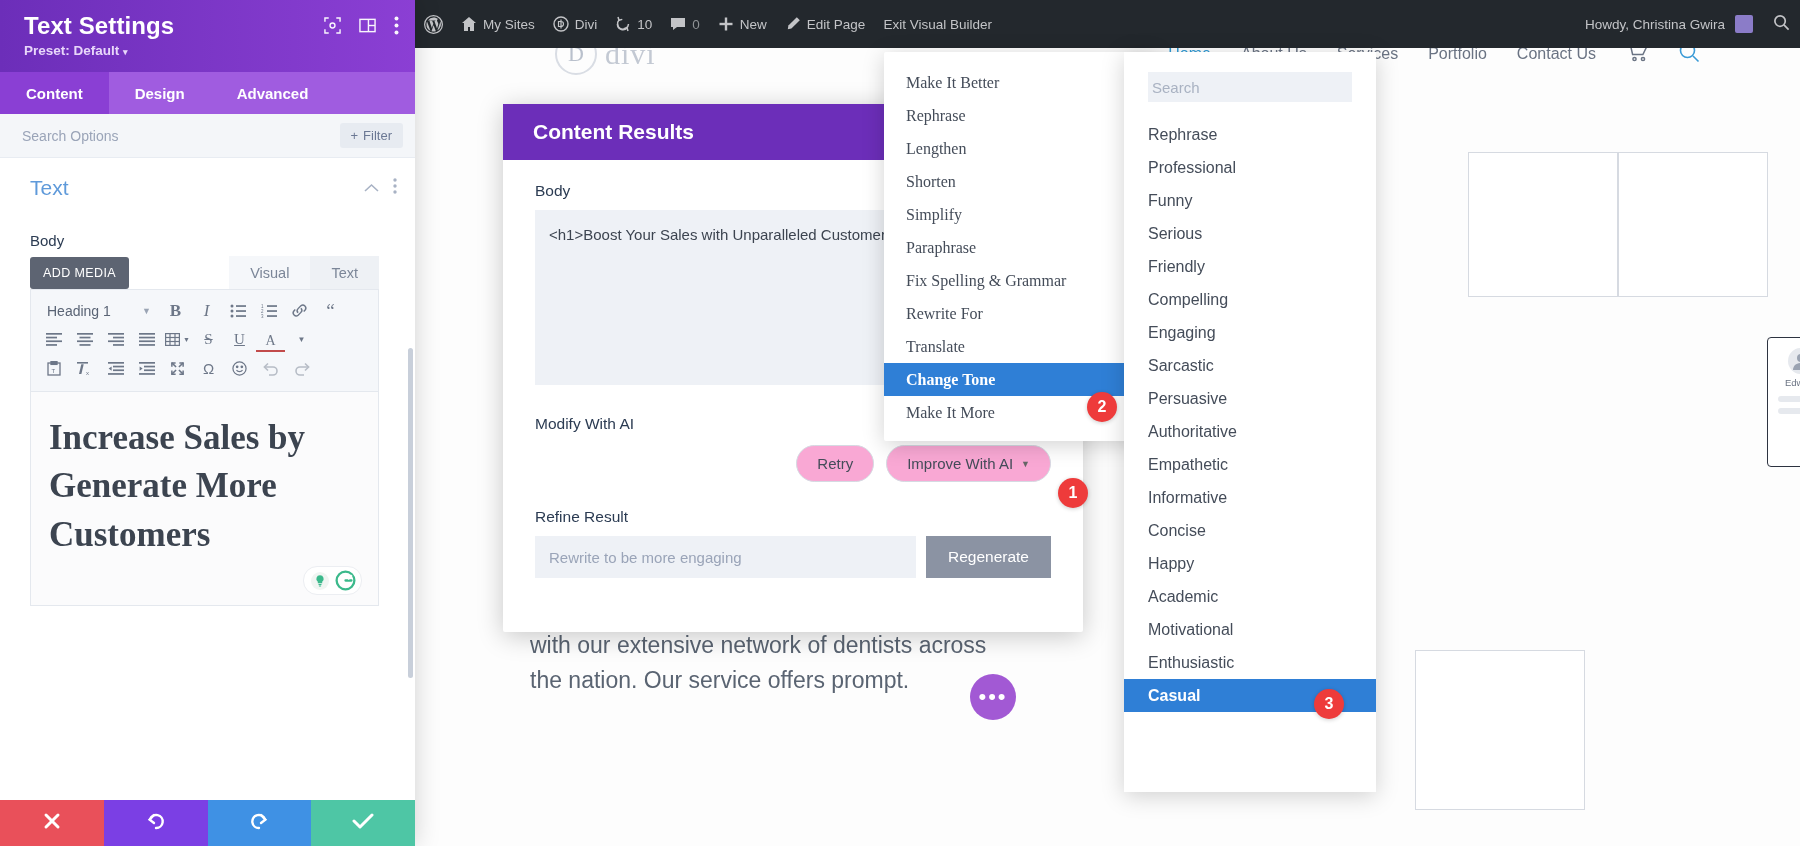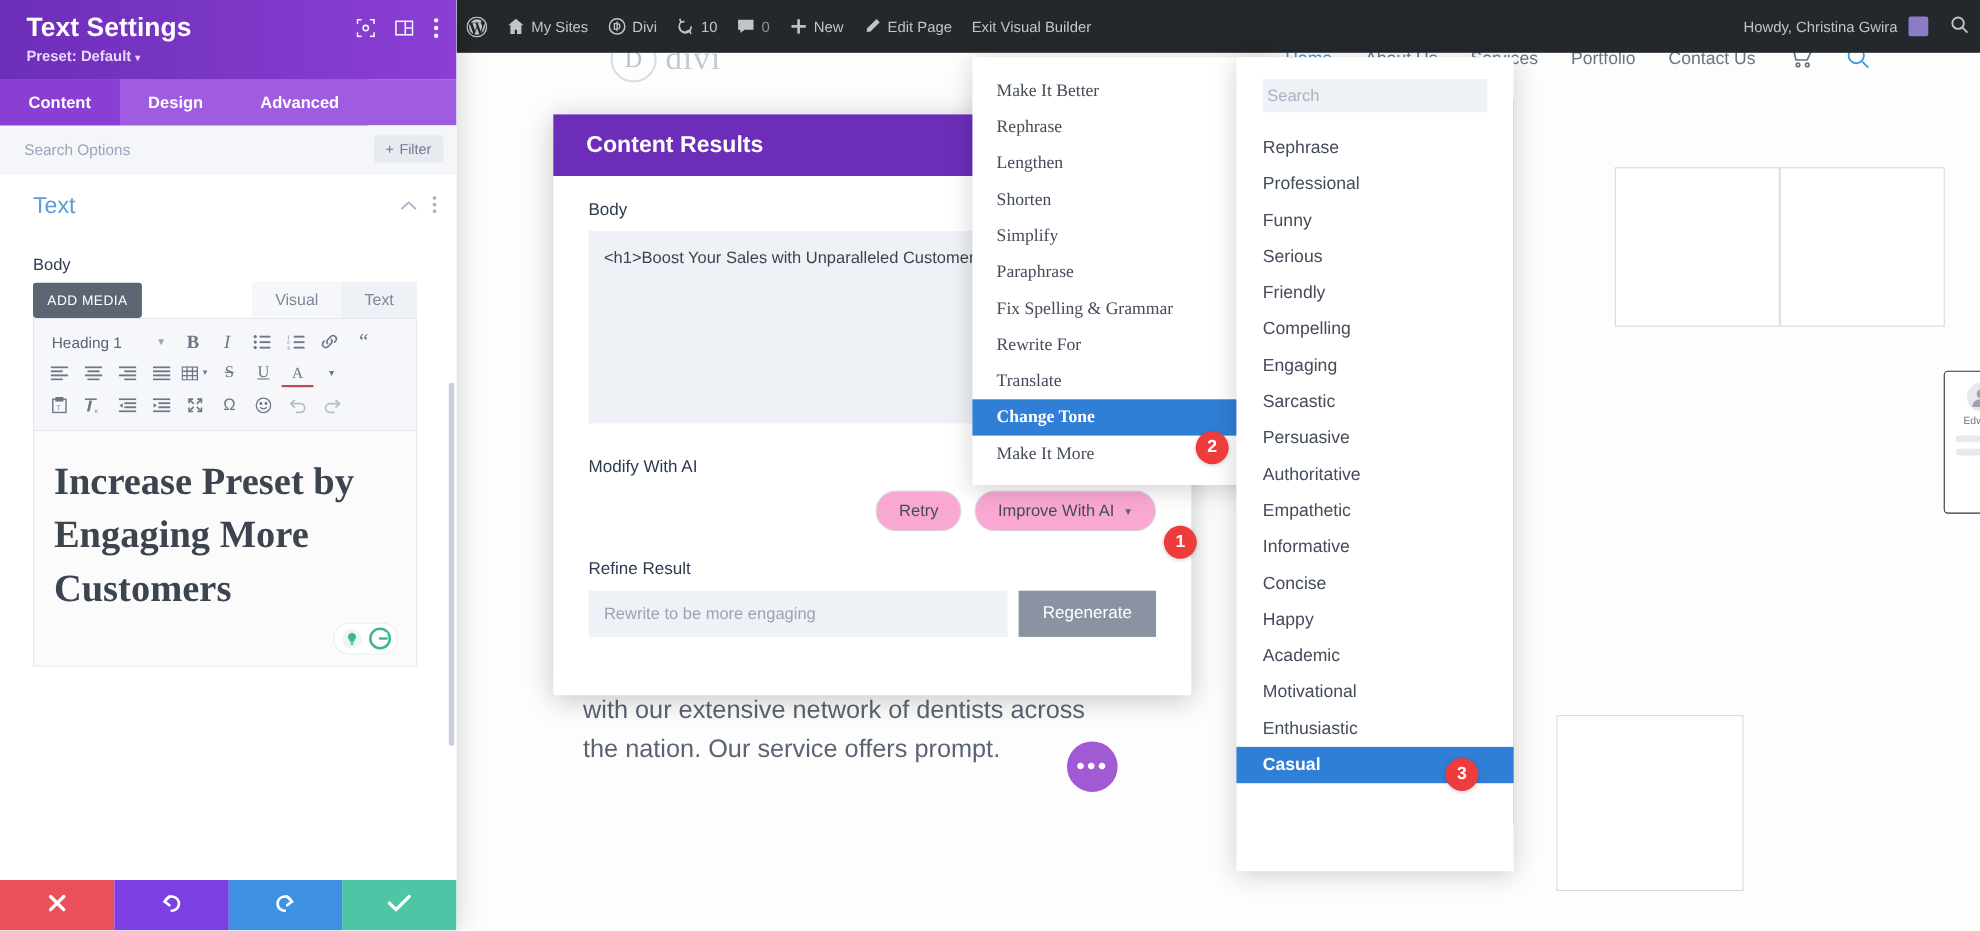--- a/index.html
+++ b/index.html
@@ -682,21 +682,21 @@
             <div class="tb-btn" style="opacity:.45;">
               <svg width="16" height="14" viewBox="0 0 16 14" fill="none" stroke="currentColor" stroke-width="1.6">
                   <path d="M14 5H6a4 4 0 000 8h4"></path>
                   <polyline points="11,1.5 14.6,5 11,8.5"></polyline>
                 </svg>
             </div>
           </div>
         </div>
 
         <div class="ed-area">
-          <div class="ed-h1">Increase Preset by Engaging More Customers</div>
+          <div class="ed-h1">Increase Sales by Generate More Customers</div>
           <div class="ed-badges">
             <span class="ed-badge">
               <svg width="20" height="20" viewBox="0 0 20 20">
                   <circle cx="10" cy="10" r="9" fill="#f0f5f2"></circle>
                   <path d="M10 4.2a3.6 3.6 0 00-2.2 6.5v1.6h4.4v-1.6A3.6 3.6 0 0010 4.2z" fill="#3bb98b"></path>
                   <rect x="8.4" y="12.9" width="3.2" height="1.1" rx=".4" fill="#3bb98b"></rect>
                   <rect x="8.8" y="14.4" width="2.4" height="1" rx=".4" fill="#3bb98b"></rect>
                 </svg>
             </span>
             <span class="ed-badge">

